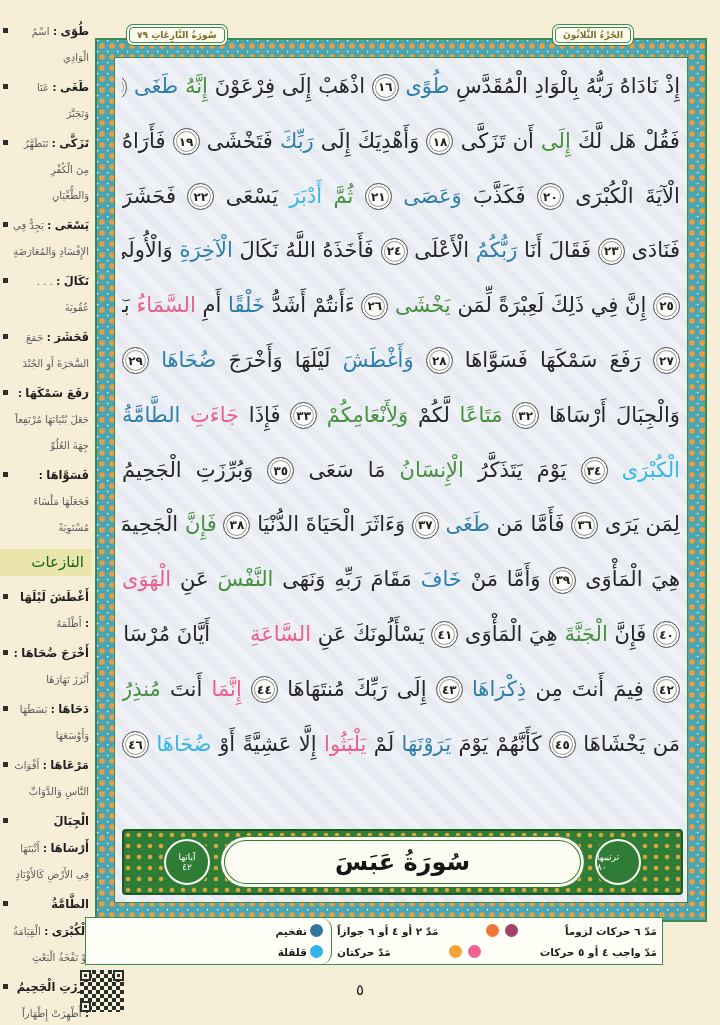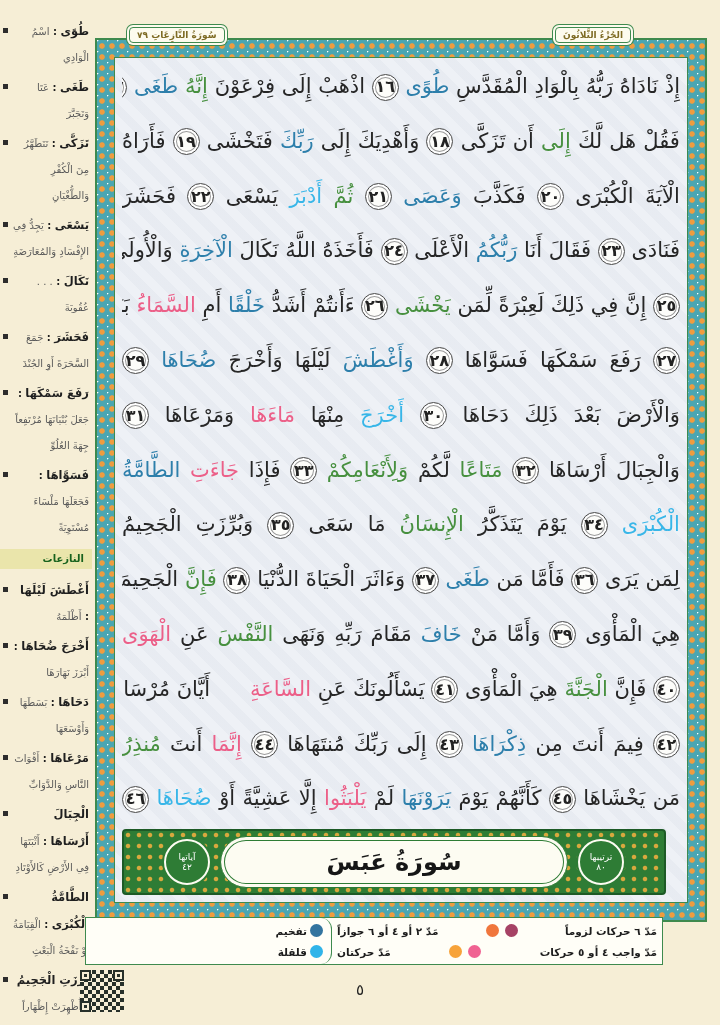--- a/index.html
+++ b/index.html
@@ -6,21 +6,21 @@
   .stage{position:relative;width:720px;height:1025px;background:#f6eed6;overflow:hidden;
          font-family:"DejaVu Sans",sans-serif;-webkit-font-smoothing:antialiased;}
 
   
   .margin-col{position:absolute;left:0;top:18px;width:92px;direction:rtl;}
   .note{position:relative;padding:0 3px 0 13px;margin:0 0 3px 0;font-size:10px;line-height:26px;
         text-align:right;color:#5a5a5a;}
   .note .bullet{position:absolute;left:3px;top:10px;width:5px;height:5px;background:#2d2d2d;}
   .note .term{color:#1f1f1f;font-weight:bold;font-size:11.5px;}
   .note .colon{color:#1f1f1f;font-weight:bold;}
-  .surah-tab{background:#eae5ab;color:#17621d;font-weight:bold;font-size:10px;
+  .surah-tab{background:#eae5ab;color:#17621d;font-weight:normal;font-size:15px;
              padding:4px 8px 5px 4px;margin:8px 0;text-align:right;}
 
   
   .frame{position:absolute;left:95px;top:38px;width:612px;height:884px;box-sizing:border-box;
          border:2px solid #3e8a4e;padding:17px;
          background-color:#4aa6b2;
          background-image:radial-gradient(circle at 5px 6px,#ef9c3f 2.3px,transparent 3.2px),
                           radial-gradient(circle at 0 0,#ffffff 1.1px,transparent 1.8px);
          background-size:10px 11px;}
   .page-area{position:relative;width:100%;height:100%;box-sizing:border-box;background:#eef1f6;
@@ -35,38 +35,38 @@
 
   
   .qlines{direction:rtl;}
   .qline{direction:rtl;text-align:justify;text-align-last:justify;height:54.8px;line-height:54.8px;
          font-size:21px;color:#262626;white-space:nowrap;overflow:hidden;}
   .qline .w{display:inline;}
   .medallion{display:inline-flex;width:27px;height:27px;box-sizing:border-box;border-radius:50%;
              border:1.5px solid #4c4c4c;background:#fdfdfa;
              box-shadow:inset 0 0 0 2px #ffffff,inset 0 0 0 3px #9a9a9a;
              align-items:center;justify-content:center;vertical-align:middle;
-             font-size:16px;font-weight:bold;color:#222;line-height:1;}
+             font-size:12px;font-weight:bold;color:#222;line-height:1;}
 
   
-  .banner{position:absolute;left:7px;right:21px;bottom:7px;height:62px;border:2px solid #1d5a26;border-radius:4px;
+  .banner{position:absolute;left:7px;right:4px;bottom:7px;height:62px;border:2px solid #1d5a26;border-radius:4px;
           background-color:#2e7c35;
           background-image:radial-gradient(circle at 4px 4px,#d8a83e 1.8px,transparent 2.7px);
           background-size:11px 11px;}
   .banner-cart{position:absolute;left:96px;right:96px;top:5px;bottom:5px;background:#fdfcf2;
                border:1.5px solid #2e7c35;border-radius:26px;
                box-shadow:inset 0 0 0 3px #fdfcf2,inset 0 0 0 4px #2e7c35;
                display:flex;align-items:center;justify-content:center;
                font-size:24px;font-weight:bold;color:#161616;direction:rtl;}
   .bcircle{position:absolute;top:50%;transform:translateY(-50%);width:42px;height:42px;border-radius:50%;
            background:#2e7c35;border:2px solid #fdfcf2;box-shadow:0 0 0 2px #2e7c35;
            display:flex;flex-direction:column;align-items:center;justify-content:center;
            color:#fff;font-size:9px;line-height:1.15;direction:rtl;text-align:center;}
   .bcircle.l{left:40px;}
-  .bcircle.r{right:40px;}
+  .bcircle.r{right:40px;align-items:flex-end;}
 
   
   .legend{position:absolute;left:85px;top:917px;width:578px;height:48px;box-sizing:border-box;
           background:#fffef7;border:1.5px solid #3e8a4e;display:flex;direction:rtl;}
   .lg-box{box-sizing:border-box;padding:2px 5px;display:flex;flex-direction:column;justify-content:space-around;}
   .lg-box + .lg-box{border-right:1.5px solid #3e8a4e;}
   .lg-box.a{width:330px;}
   .lg-box.b{width:186px;}
   .lg-box.c{flex:1;border-radius:11px;}
   .lg-row{display:flex;direction:rtl;align-items:center;font-size:10.5px;font-weight:bold;color:#1d1d1d;
@@ -113,21 +113,20 @@
     <div class="cart right">الجُزْءُ الثَّلاثُونَ</div>
 
     <div class="page-area">
       <div class="qlines">
           <div class="qline"><span class="w">إِذْ نَادَاهُ رَبُّهُ بِالْوَادِ الْمُقَدَّسِ</span> <span class="w" style="color: rgb(45, 127, 171);">طُوًى</span> <span class="medallion">١٦</span> <span class="w">اذْهَبْ إِلَى فِرْعَوْنَ</span> <span class="w" style="color: rgb(71, 144, 63);">إِنَّهُ</span> <span class="w" style="color: rgb(45, 127, 171);">طَغَى</span> <span class="medallion">١٧</span> </div>
           <div class="qline"><span class="w">فَقُلْ هَل لَّكَ</span> <span class="w" style="color: rgb(71, 144, 63);">إِلَى</span> <span class="w">أَن تَزَكَّى</span> <span class="medallion">١٨</span> <span class="w">وَأَهْدِيَكَ إِلَى</span> <span class="w" style="color: rgb(45, 127, 171);">رَبِّكَ</span> <span class="w">فَتَخْشَى</span> <span class="medallion">١٩</span> <span class="w">فَأَرَاهُ</span> </div>
           <div class="qline"><span class="w">الْآيَةَ الْكُبْرَى</span> <span class="medallion">٢٠</span> <span class="w">فَكَذَّبَ</span> <span class="w" style="color: rgb(45, 127, 171);">وَعَصَى</span> <span class="medallion">٢١</span> <span class="w" style="color: rgb(71, 144, 63);">ثُمَّ</span> <span class="w" style="color: rgb(56, 182, 232);">أَدْبَرَ</span> <span class="w">يَسْعَى</span> <span class="medallion">٢٢</span> <span class="w">فَحَشَرَ</span> </div>
           <div class="qline"><span class="w">فَنَادَى</span> <span class="medallion">٢٣</span> <span class="w">فَقَالَ أَنَا</span> <span class="w" style="color: rgb(45, 127, 171);">رَبُّكُمُ</span> <span class="w">الْأَعْلَى</span> <span class="medallion">٢٤</span> <span class="w">فَأَخَذَهُ اللَّهُ نَكَالَ</span> <span class="w" style="color: rgb(45, 127, 171);">الْآخِرَةِ</span> <span class="w">وَالْأُولَى</span> </div>
           <div class="qline"><span class="medallion">٢٥</span> <span class="w">إِنَّ فِي ذَلِكَ لَعِبْرَةً لِّمَن</span> <span class="w" style="color: rgb(71, 144, 63);">يَخْشَى</span> <span class="medallion">٢٦</span> <span class="w">ءَأَنتُمْ أَشَدُّ</span> <span class="w" style="color: rgb(45, 127, 171);">خَلْقًا</span> <span class="w">أَمِ</span> <span class="w" style="color: rgb(236, 95, 136);">السَّمَاءُ</span> <span class="w">بَنَاهَا</span> </div>
           <div class="qline"><span class="medallion">٢٧</span> <span class="w">رَفَعَ سَمْكَهَا فَسَوَّاهَا</span> <span class="medallion">٢٨</span> <span class="w" style="color: rgb(45, 127, 171);">وَأَغْطَشَ</span> <span class="w">لَيْلَهَا وَأَخْرَجَ</span> <span class="w" style="color: rgb(45, 127, 171);">ضُحَاهَا</span> <span class="medallion">٢٩</span> </div>
-          <div class="qline"><span class="w">وَالْأَرْضَ بَعْدَ ذَلِكَ دَحَاهَا</span> <span class="medallion">٣٠</span> <span class="w" style="color: rgb(56, 182, 232);">أَخْرَجَ</span> <span class="w">مِنْهَا</span> <span class="w" style="color: rgb(236, 95, 136);">مَاءَهَا</span> <span class="w">وَمَرْعَاهَا</span> <span class="medallion">٣١</span> </div>
           <div class="qline"><span class="w">وَالْجِبَالَ أَرْسَاهَا</span> <span class="medallion">٣٢</span> <span class="w" style="color: rgb(71, 144, 63);">مَتَاعًا</span> <span class="w">لَّكُمْ</span> <span class="w" style="color: rgb(71, 144, 63);">وَلِأَنْعَامِكُمْ</span> <span class="medallion">٣٣</span> <span class="w">فَإِذَا</span> <span class="w" style="color: rgb(236, 95, 136);">جَاءَتِ</span> <span class="w" style="color: rgb(45, 127, 171);">الطَّامَّةُ</span> </div>
           <div class="qline"><span class="w" style="color: rgb(56, 182, 232);">الْكُبْرَى</span> <span class="medallion">٣٤</span> <span class="w">يَوْمَ يَتَذَكَّرُ</span> <span class="w" style="color: rgb(71, 144, 63);">الْإِنسَانُ</span> <span class="w">مَا سَعَى</span> <span class="medallion">٣٥</span> <span class="w">وَبُرِّزَتِ الْجَحِيمُ</span> </div>
           <div class="qline"><span class="w">لِمَن يَرَى</span> <span class="medallion">٣٦</span> <span class="w">فَأَمَّا مَن</span> <span class="w" style="color: rgb(45, 127, 171);">طَغَى</span> <span class="medallion">٣٧</span> <span class="w">وَءَاثَرَ الْحَيَاةَ الدُّنْيَا</span> <span class="medallion">٣٨</span> <span class="w" style="color: rgb(71, 144, 63);">فَإِنَّ</span> <span class="w">الْجَحِيمَ</span> </div>
           <div class="qline"><span class="w">هِيَ الْمَأْوَى</span> <span class="medallion">٣٩</span> <span class="w">وَأَمَّا مَنْ</span> <span class="w" style="color: rgb(45, 127, 171);">خَافَ</span> <span class="w">مَقَامَ رَبِّهِ وَنَهَى</span> <span class="w" style="color: rgb(71, 144, 63);">النَّفْسَ</span> <span class="w">عَنِ</span> <span class="w" style="color: rgb(236, 95, 136);">الْهَوَى</span> </div>
           <div class="qline"><span class="medallion">٤٠</span> <span class="w">فَإِنَّ</span> <span class="w" style="color: rgb(71, 144, 63);">الْجَنَّةَ</span> <span class="w">هِيَ الْمَأْوَى</span> <span class="medallion">٤١</span> <span class="w">يَسْأَلُونَكَ عَنِ</span> <span class="w" style="color: rgb(236, 95, 136); margin-left: 33px;">السَّاعَةِ</span> <span class="w">أَيَّانَ مُرْسَاهَا</span> </div>
           <div class="qline"><span class="medallion">٤٢</span> <span class="w">فِيمَ أَنتَ مِن</span> <span class="w" style="color: rgb(45, 127, 171);">ذِكْرَاهَا</span> <span class="medallion">٤٣</span> <span class="w">إِلَى رَبِّكَ مُنتَهَاهَا</span> <span class="medallion">٤٤</span> <span class="w" style="color: rgb(236, 95, 136);">إِنَّمَا</span> <span class="w">أَنتَ</span> <span class="w" style="color: rgb(71, 144, 63);">مُنذِرُ</span> </div>
           <div class="qline"><span class="w">مَن يَخْشَاهَا</span> <span class="medallion">٤٥</span> <span class="w">كَأَنَّهُمْ يَوْمَ</span> <span class="w" style="color: rgb(45, 127, 171);">يَرَوْنَهَا</span> <span class="w">لَمْ</span> <span class="w" style="color: rgb(236, 95, 136);">يَلْبَثُوا</span> <span class="w">إِلَّا عَشِيَّةً أَوْ</span> <span class="w" style="color: rgb(56, 182, 232);">ضُحَاهَا</span> <span class="medallion">٤٦</span> </div>
         </div>
 
       <div class="banner">

